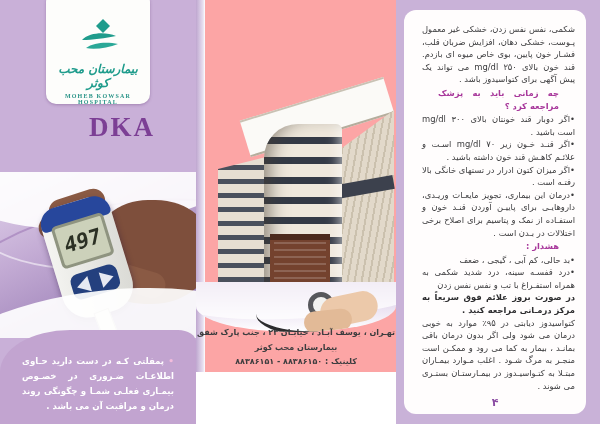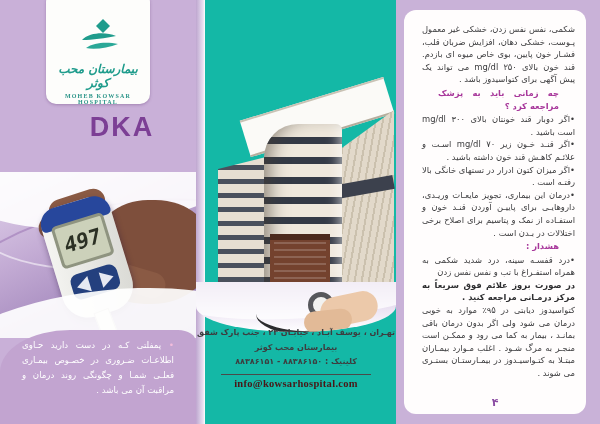--- a/index.html
+++ b/index.html
@@ -10,21 +10,21 @@
   .panel-left{position:absolute;left:0;top:0;width:196px;height:424px;background:#c9b0d8;overflow:hidden;}
   .logo-card{position:absolute;left:46px;top:-8px;width:104px;height:112px;background:#fdfdfb;
              border-radius:10px;box-shadow:0 1px 3px rgba(90,50,110,.35);text-align:center;padding-top:26px;box-sizing:border-box;}
   .logo-glyph{display:block;margin:0 auto 4px;}
   .logo-fa{color:#1f9c8c;font-size:12px;font-weight:bold;font-style:italic;line-height:14px;direction:rtl;}
   .logo-en{color:#2a9488;font-size:6px;letter-spacing:1.2px;font-family:"Liberation Serif",serif;font-weight:bold;margin-top:3px;}
 
   .cover-title{position:absolute;left:0;top:112px;width:196px;text-align:center;}
   .cover-title .fa{font-size:21px;font-weight:bold;color:#7c3f95;direction:rtl;
       text-shadow:-1px -1px 0 #fff,1px -1px 0 #fff,-1px 1px 0 #fff,1px 1px 0 #fff,0 2px 2px rgba(80,40,100,.4);}
-  .cover-title .en{font-family:Liberation Sans, sans-serif;font-size:27px;font-weight:bold;color:#7c3f95;letter-spacing:2px;line-height:30px;padding-left:48px;}
+  .cover-title .en{font-family:Liberation Serif, serif;font-size:27px;font-weight:bold;color:#7c3f95;letter-spacing:2px;line-height:30px;padding-left:48px;}
 
   .scene{position:absolute;left:0;top:172px;width:196px;height:166px;overflow:hidden;
          background:linear-gradient(155deg,#e3d5ec 0%,#c3abd4 38%,#a489bd 70%,#8f76a8 100%);}
   .swoosh-top{position:absolute;left:-60px;top:-96px;width:340px;height:150px;border-radius:50%;
          background:rgba(255,255,255,.9);transform:rotate(-8deg);}
   .swoosh-line1{position:absolute;left:-40px;top:-70px;width:330px;height:160px;border-radius:50%;
          border:2px solid rgba(255,255,255,.55);transform:rotate(-10deg);background:transparent;}
   .swoosh-line2{position:absolute;left:-80px;top:30px;width:420px;height:220px;border-radius:50%;
          border:2px solid rgba(150,110,175,.5);transform:rotate(-9deg);background:transparent;}
   .swoosh-bottom{position:absolute;left:-70px;top:118px;width:360px;height:140px;border-radius:50%;
@@ -46,26 +46,26 @@
   .meter-lcd .val{font-family:"DejaVu Sans Mono",monospace;font-weight:bold;font-size:21px;color:#2b3024;
              transform:skewX(-8deg);letter-spacing:0px;}
   .meter-btns{position:absolute;left:12px;top:70px;width:48px;height:26px;background:#24407e;border-radius:8px;
              display:flex;align-items:center;justify-content:space-between;padding:0 5px;box-sizing:border-box;}
   .tri-left{width:0;height:0;border-top:8px solid transparent;border-bottom:8px solid transparent;border-right:13px solid #e7e9f2;}
   .tri-right{width:0;height:0;border-top:8px solid transparent;border-bottom:8px solid transparent;border-left:13px solid #e7e9f2;}
   .meter-strip{position:absolute;left:26px;top:112px;width:14px;height:26px;background:#ece9e4;border:1px solid #b9b4ac;transform:rotate(-4deg);}
 
   .cover-bottom{position:absolute;left:0;top:330px;width:196px;height:94px;background:#c2a4d0;
                 border-radius:70px 18px 0 0 / 42px 12px 0 0;}
-  .cover-note{direction:rtl;text-align:justify;color:#ffffff;font-weight:normal;font-size:8.6px;line-height:15px;
-              padding:8px 22px 0 22px;}
+  .cover-note{direction:rtl;text-align:justify;color:#ffffff;font-weight:bold;font-size:8.6px;line-height:15px;
+              padding:24px 22px 0 22px;}
   .note-bullet{color:#f3bcdc;font-size:9px;}
 
   
-  .panel-mid{position:absolute;left:196px;top:0;width:200px;height:424px;background:#14b8a6;overflow:hidden;}
+  .panel-mid{position:absolute;left:196px;top:0;width:200px;height:372px;background:#fca5a5;overflow:hidden;}
   .fold-strip{position:absolute;left:0;top:0;width:9px;height:424px;
               background:linear-gradient(90deg,#bfa7d0,#e9e2f1 80%,#ffffff);}
 
   .building{position:absolute;left:16px;top:84px;width:182px;height:202px;}
   .bld-roof{position:absolute;right:2px;top:14px;width:150px;height:34px;background:#fbfaf7;
             border-top:2px solid #c9c2b4;border-bottom:2px solid #b5ad9d;transform:rotate(-17deg);}
   .bld-right{position:absolute;right:0px;top:26px;width:58px;height:176px;
             background:repeating-linear-gradient(100deg,#e2d9ca 0 5px,#cbc1ae 5px 7px);
             clip-path:polygon(0 24%,100% 0,100% 100%,0 100%);}
   .bld-right-band{position:absolute;right:0;top:96px;width:58px;height:14px;background:#3c414d;transform:rotate(-10deg);}
@@ -193,20 +193,21 @@
     <div class="content-card">
       <div class="text">
 
       <div class="line body">شکمی، نفس نفس زدن، خشکی غیر معمول پـوست، خشکی دهان، افزایش ضربان قلب، فشـار خون پایین، بوی خاص میوه ای بازدم. قند خون بالای ۲۵۰ mg/dl می تواند یک پیش آگهی برای کتواسیدوز باشد .</div>
           <div class="line header">چه زمانی باید به پزشک مراجعه کرد ؟</div>
           <div class="line bullet">•اگر دوبار قند خونتان بالای ۳۰۰ mg/dl است باشید .</div>
           <div class="line bullet">•اگر قنـد خـون زیر ۷۰ mg/dl اسـت و علائـم کاهـش قند خون داشته باشید .</div>
           <div class="line bullet">•اگر میزان کتون ادرار در تستهای خانگی بالا رفتـه است .</div>
           <div class="line bullet">•درمان این بیماری، تجویز مایعـات وریـدی، داروهایـی برای پاییـن آوردن قنـد خون و استفـاده از نمک و پتاسیم برای اصلاح برخی اختلالات در بـدن است .</div>
           <div class="line header">هشدار :</div>
+          <div class="line bullet">•بد حالی، کم آبی ، گیجی ، ضعف</div>
           <div class="line bullet">•درد قفسـه سینه، درد شدید شکمی به همراه استفـراغ با تب و نفس نفس زدن</div>
           <div class="line bold">در صورت بروز علائم فوق سریعاً به مرکز درمـانی مراجعه کنید .</div>
           <div class="line body">کتواسیدوز دیابتی در ۹۵٪ موارد به خوبی درمان می شود ولی اگر بدون درمان باقی بمانـد ، بیمار به کما می رود و ممکـن است منجـر به مرگ شـود . اغلب مـوارد بیمـاران مبتـلا به کتـواسیـدوز در بیمـارستـان بستـری می شوند .</div>
         </div>
       <div class="page-num-right">۴</div>
     </div>
   </div>
 
 </div>
 

